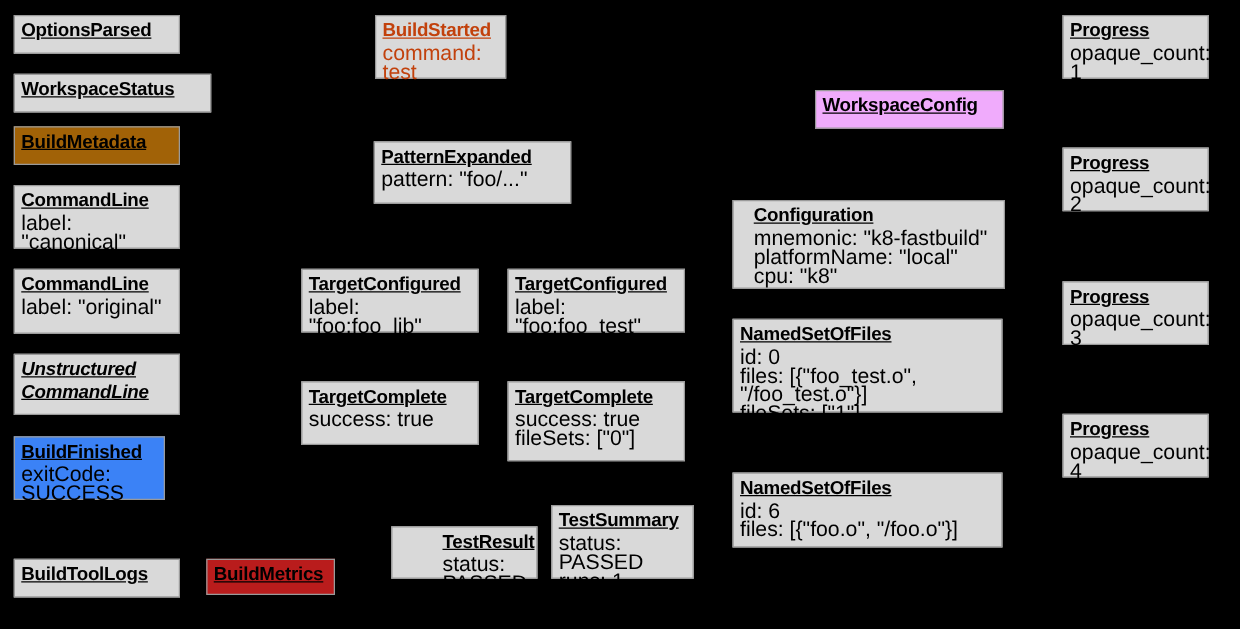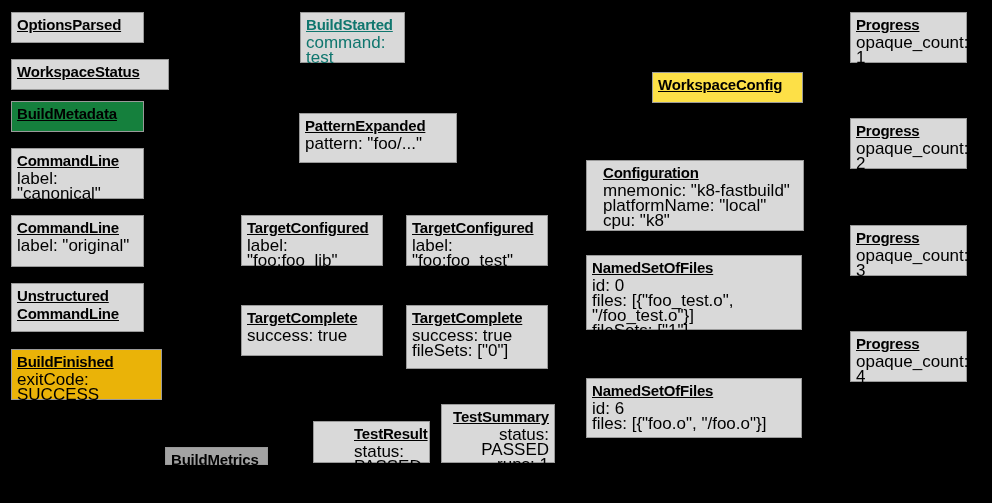--- a/index.html
+++ b/index.html
@@ -47,43 +47,46 @@
 </head>
 <body>
 
 <div id="canvas" style="background: rgb(0, 0, 0);">
     <div class="node title-only" style="left: 11px; top: 12px; width: 133px; height: 31px; background: rgb(217, 217, 217); border-color: rgb(154, 154, 154); color: rgb(0, 0, 0);">
       <div><span class="node-title">OptionsParsed</span></div>
     </div>
     <div class="node title-only" style="left: 11px; top: 59px; width: 158px; height: 31px; background: rgb(217, 217, 217); border-color: rgb(154, 154, 154); color: rgb(0, 0, 0);">
       <div><span class="node-title">WorkspaceStatus</span></div>
     </div>
-    <div class="node title-only" style="left: 11px; top: 101px; width: 133px; height: 31px; background: #15803d; border-color: rgb(154, 154, 154); color: rgb(0, 0, 0);">
+    <div class="node title-only" style="left: 11px; top: 101px; width: 133px; height: 31px; background: #a16207; border-color: rgb(154, 154, 154); color: rgb(0, 0, 0);">
       <div><span class="node-title">BuildMetadata</span></div>
     </div>
     <div class="node" style="left: 11px; top: 148px; width: 133px; height: 51px; background: rgb(217, 217, 217); border-color: rgb(154, 154, 154); color: rgb(0, 0, 0);">
       <div><span class="node-title">CommandLine</span></div>
       <div class="node-fields">label: "canonical"</div>
     </div>
     <div class="node" style="left: 11px; top: 215px; width: 133px; height: 52px; background: rgb(217, 217, 217); border-color: rgb(154, 154, 154); color: rgb(0, 0, 0);">
       <div><span class="node-title">CommandLine</span></div>
       <div class="node-fields">label: "original"</div>
     </div>
-    <div class="node title-only" style="left: 11px; top: 283px; width: 133px; height: 49px; background: rgb(217, 217, 217); border-color: rgb(154, 154, 154); color: rgb(0, 0, 0);">
+    <div class="node title-only" style="left: 11px; top: 283px; width: 133px; height: 49px; background: rgb(217, 217, 217); border-color: rgb(154, 154, 154); color: rgb(0, 0, 0); font-style: italic;">
       <div><span class="node-title">Unstructured
 CommandLine</span></div>
     </div>
-    <div class="node" style="left: 11px; top: 349px; width: 151px; height: 51px; background: #eab308; border-color: rgb(154, 154, 154); color: rgb(0, 0, 0);">
+    <div class="node" style="left: 11px; top: 349px; width: 121px; height: 51px; background: #3b82f6; border-color: rgb(154, 154, 154); color: rgb(0, 0, 0);">
       <div><span class="node-title">BuildFinished</span></div>
       <div class="node-fields">exitCode: SUCCESS</div>
     </div>
-    <div class="node title-only" style="left: 165px; top: 447px; width: 103px; height: 18px; background: #a3a3a3; border-color: rgb(154, 154, 154); color: rgb(0, 0, 0);">
+    <div class="node title-only" style="left: 11px; top: 447px; width: 133px; height: 31px; background: rgb(217, 217, 217); border-color: rgb(154, 154, 154); color: rgb(0, 0, 0);">
+      <div><span class="node-title">BuildToolLogs</span></div>
+    </div>
+    <div class="node title-only" style="left: 165px; top: 447px; width: 103px; height: 29px; background: #b91c1c; border-color: rgb(154, 154, 154); color: rgb(0, 0, 0);">
       <div><span class="node-title">BuildMetrics</span></div>
     </div>
-    <div class="node" style="left: 300px; top: 12px; width: 105px; height: 51px; background: rgb(217, 217, 217); border-color: rgb(154, 154, 154); color: #0f766e;">
+    <div class="node" style="left: 300px; top: 12px; width: 105px; height: 51px; background: rgb(217, 217, 217); border-color: rgb(154, 154, 154); color: #c2410c;">
       <div><span class="node-title">BuildStarted</span></div>
       <div class="node-fields">command: test</div>
     </div>
     <div class="node" style="left: 299px; top: 113px; width: 158px; height: 50px; background: rgb(217, 217, 217); border-color: rgb(154, 154, 154); color: rgb(0, 0, 0);">
       <div><span class="node-title">PatternExpanded</span></div>
       <div class="node-fields">pattern: "foo/..."</div>
     </div>
     <div class="node" style="left: 241px; top: 215px; width: 142px; height: 51px; background: rgb(217, 217, 217); border-color: rgb(154, 154, 154); color: rgb(0, 0, 0);">
       <div><span class="node-title">TargetConfigured</span></div>
       <div class="node-fields">label: "foo:foo_lib"</div>
@@ -98,26 +101,26 @@
     </div>
     <div class="node" style="left: 406px; top: 305px; width: 142px; height: 64px; background: rgb(217, 217, 217); border-color: rgb(154, 154, 154); color: rgb(0, 0, 0);">
       <div><span class="node-title">TargetComplete</span></div>
       <div class="node-fields">success: true
 fileSets: ["0"]</div>
     </div>
     <div class="node" style="left: 313px; top: 421px; width: 117px; height: 42px; background: rgb(217, 217, 217); border-color: rgb(154, 154, 154); color: rgb(0, 0, 0); padding-left: 40px;">
       <div><span class="node-title">TestResult</span></div>
       <div class="node-fields">status: PASSED</div>
     </div>
-    <div class="node" style="left: 441px; top: 404px; width: 114px; height: 59px; background: rgb(217, 217, 217); border-color: rgb(154, 154, 154); color: rgb(0, 0, 0); text-align: right;">
+    <div class="node" style="left: 441px; top: 404px; width: 114px; height: 59px; background: rgb(217, 217, 217); border-color: rgb(154, 154, 154); color: rgb(0, 0, 0);">
       <div><span class="node-title">TestSummary</span></div>
       <div class="node-fields">status: PASSED
 runs: 1</div>
     </div>
-    <div class="node title-only" style="left: 652px; top: 72px; width: 151px; height: 31px; background: #fde047; border-color: rgb(154, 154, 154); color: rgb(0, 0, 0);">
+    <div class="node title-only" style="left: 652px; top: 72px; width: 151px; height: 31px; background: #f0abfc; border-color: rgb(154, 154, 154); color: rgb(0, 0, 0);">
       <div><span class="node-title">WorkspaceConfig</span></div>
     </div>
     <div class="node" style="left: 586px; top: 160px; width: 218px; height: 71px; background: rgb(217, 217, 217); border-color: rgb(154, 154, 154); color: rgb(0, 0, 0); padding-left: 16px;">
       <div><span class="node-title">Configuration</span></div>
       <div class="node-fields">mnemonic: "k8-fastbuild"
 platformName: "local"
 cpu: "k8"</div>
     </div>
     <div class="node" style="left: 586px; top: 255px; width: 216px; height: 75px; background: rgb(217, 217, 217); border-color: rgb(154, 154, 154); color: rgb(0, 0, 0);">
       <div><span class="node-title">NamedSetOfFiles</span></div>

